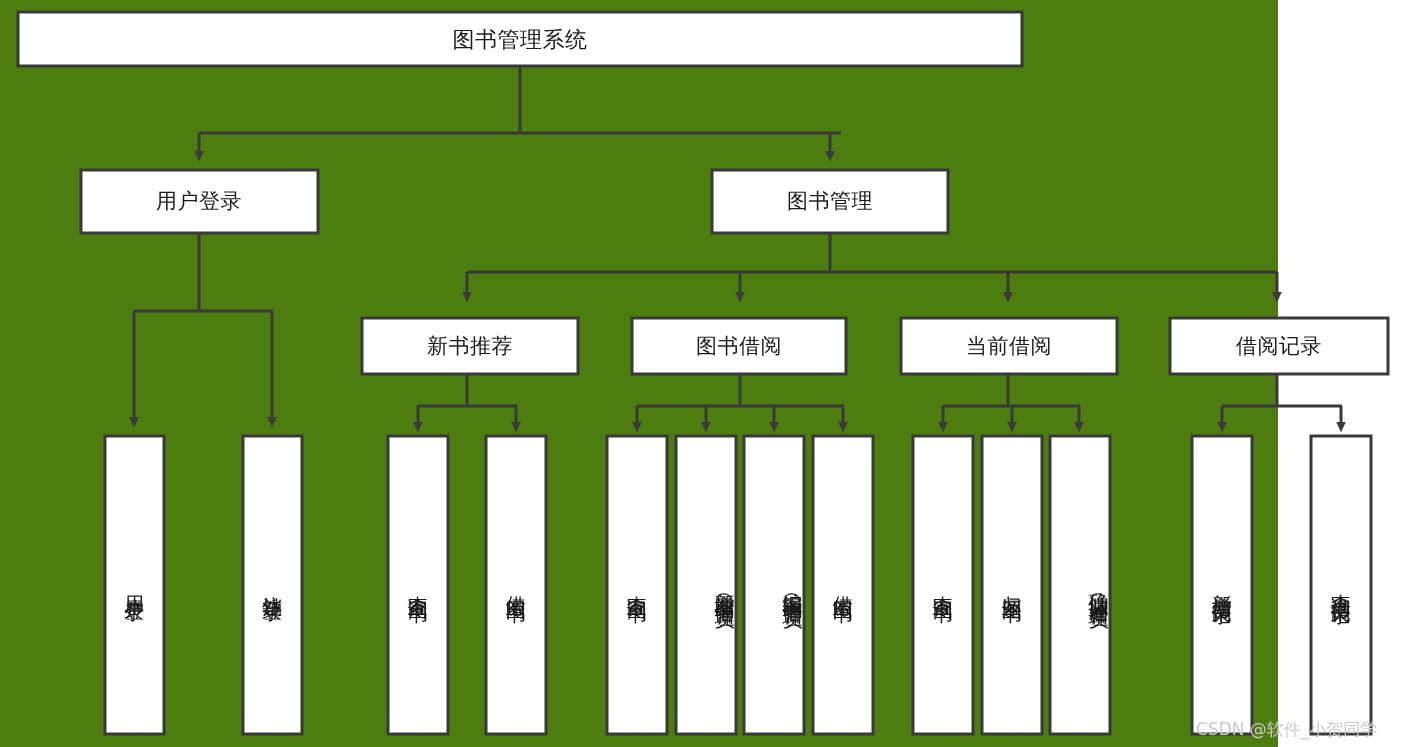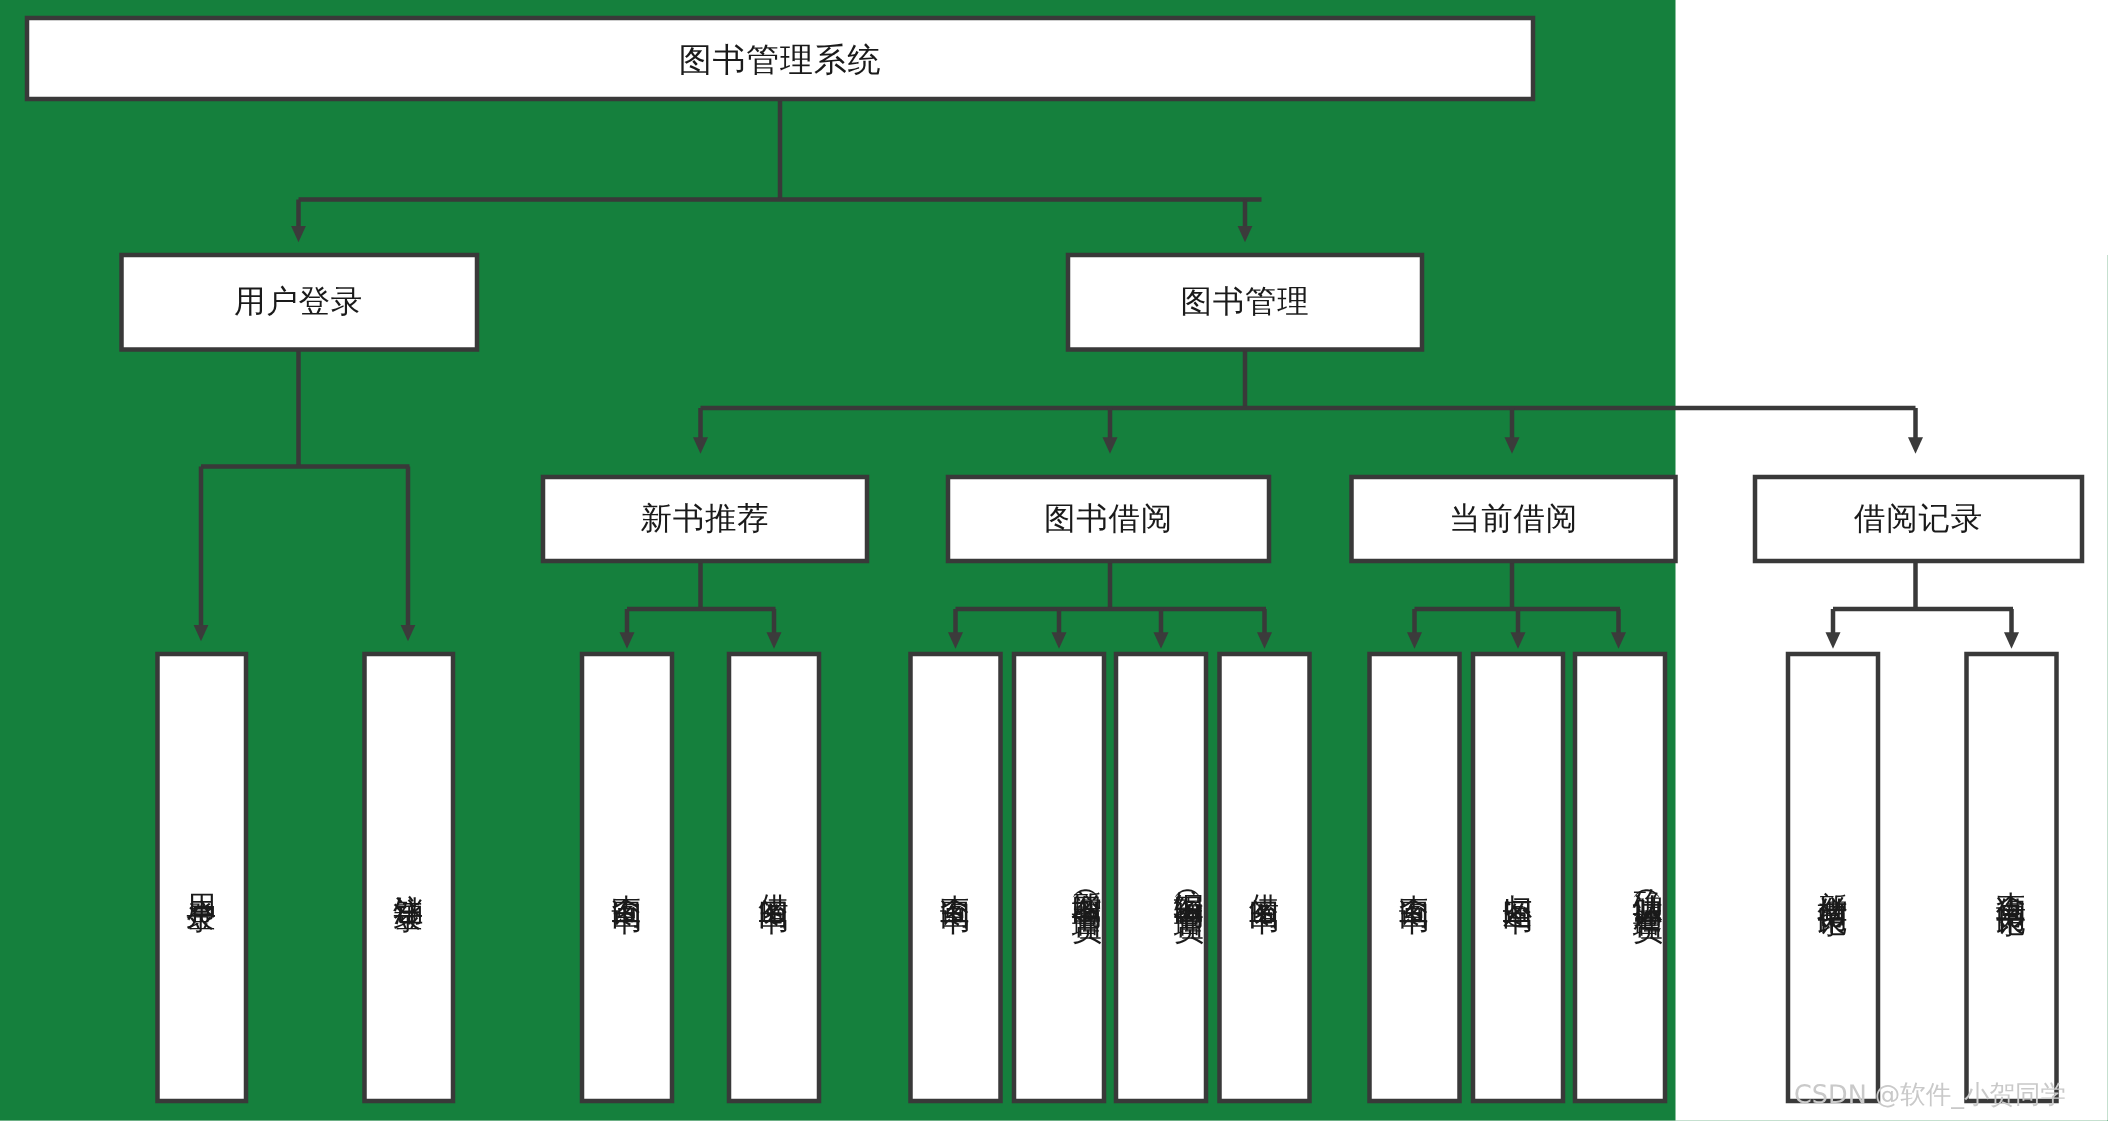--- a/index.html
+++ b/index.html
@@ -9,23 +9,23 @@
     background: #ffffff;
   }
   body {
     width: 1405px;
     height: 747px;
     font-family: "DejaVu Sans", "Liberation Sans", sans-serif;
     overflow: hidden;
   }
   #diagram-root {
     position: relative;
-    width: 1117px;
+    width: 1278px;
     height: 747px;
-    background: #15803d;
+    background: #4d7c0f;
     text-decoration: underline;
   }
   svg#tree-svg {
     position: absolute;
     left: 0;
     top: 0;
     width: 1405px;
     height: 747px;
     display: block;
   }

